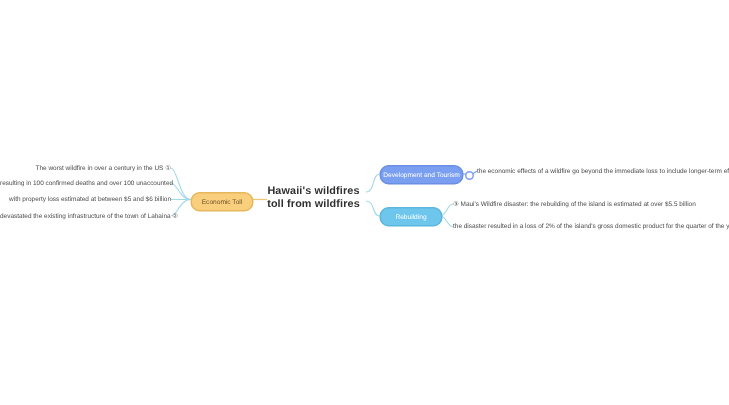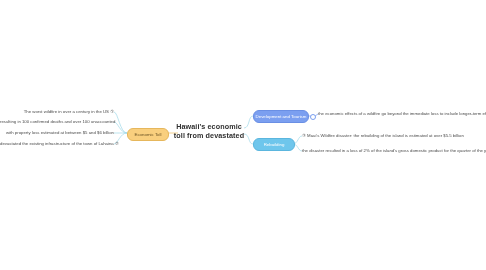--- a/index.html
+++ b/index.html
@@ -156,21 +156,21 @@
     </g>
 
     <g fill="none" stroke="#9fd8e8" stroke-width="0.7">
       <path d="M293 144 C 298 144, 298 136, 302 136"></path>
       <path d="M293 144 C 298 144, 298 151, 302 151"></path>
     </g>
   </svg>
 
   <div class="node-root">Economic Toll</div>
 
-  <div class="center-title">Hawaii's economic toll from devastated</div>
+  <div class="center-title">Hawaii's wildfires toll from wildfires</div>
 
   <div class="leaf leaf-left l0">The worst wildfire in over a century in the US  ①</div>
   <div class="leaf leaf-left l1">resulting in 100 confirmed deaths and over 100 unaccounted</div>
   <div class="leaf leaf-left l2">with property loss estimated at between $5 and $6 billion</div>
   <div class="leaf leaf-left l3">devastated the existing infrastructure of the town of Lahaina  ②</div>
 
   <div class="node-pill node-blue">Development and Tourism</div>
   <div class="junction junction-1"></div>
   <div class="leaf leaf-right r0">the economic effects of a wildfire go beyond the immediate loss to include longer-term effects</div>
 

